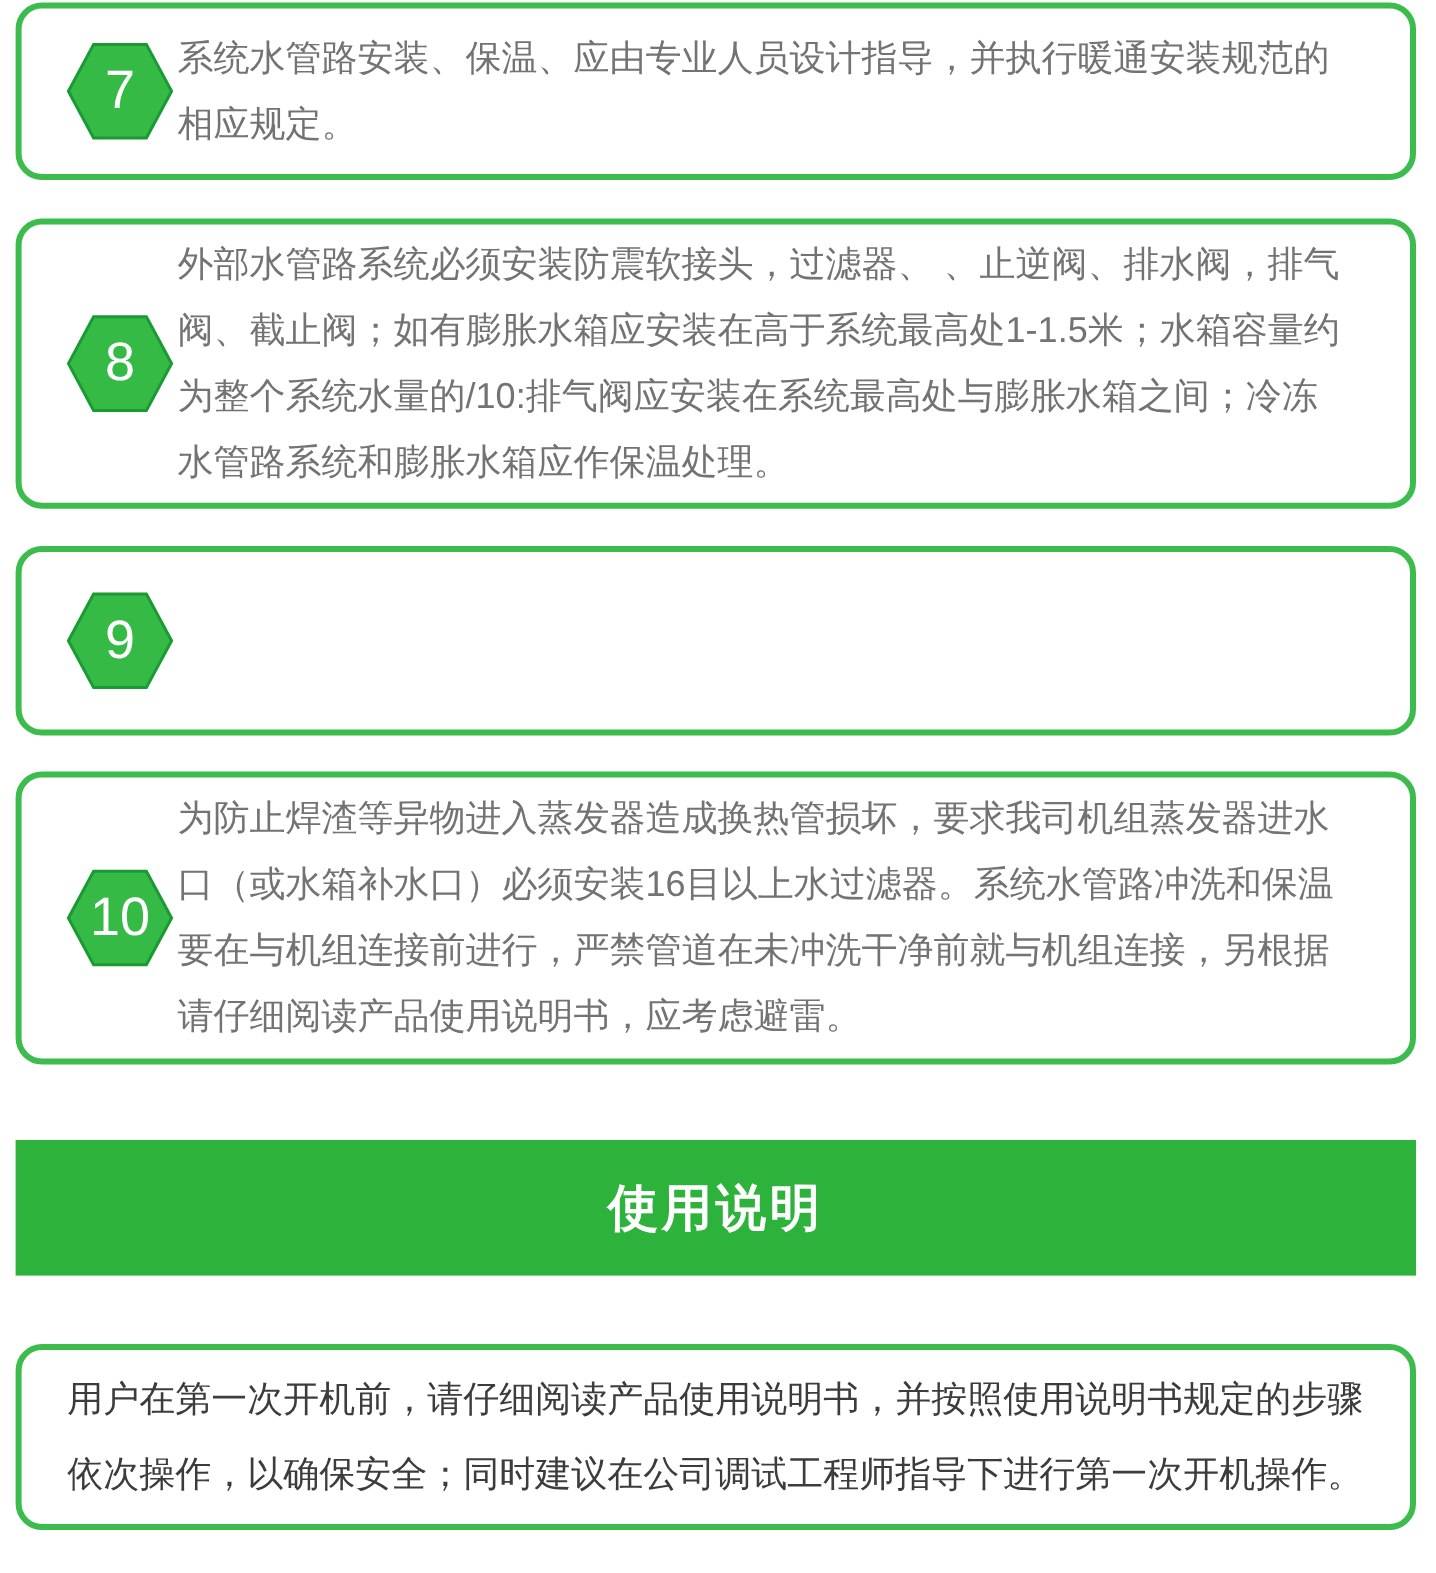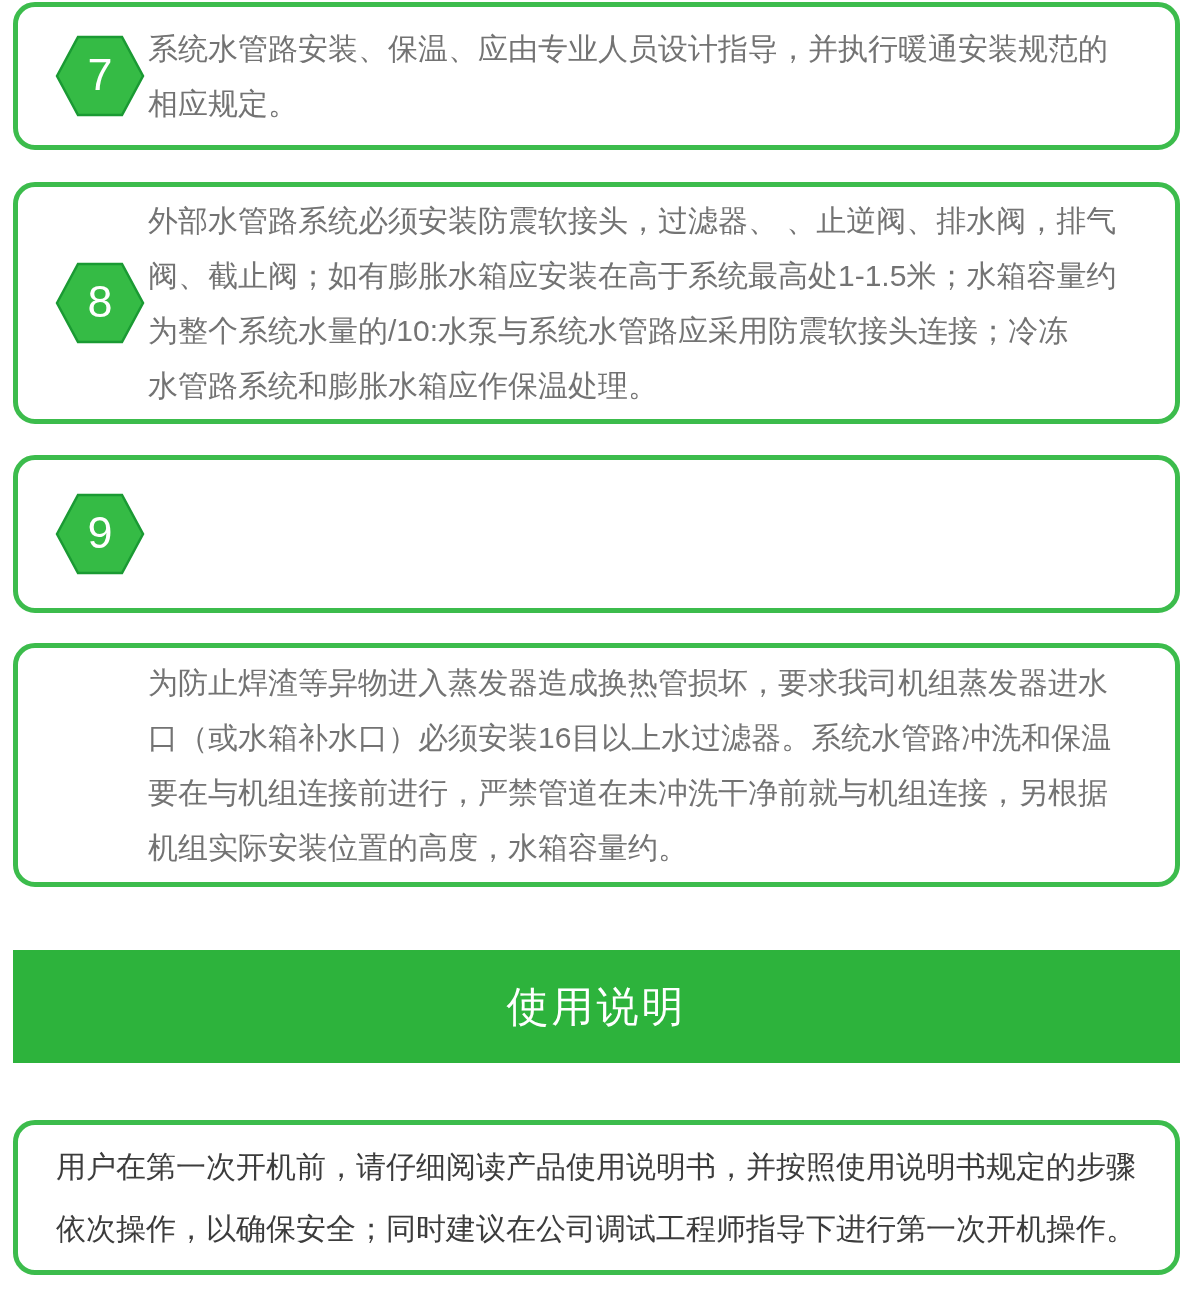--- a/index.html
+++ b/index.html
@@ -64,21 +64,21 @@
     width: 1167px;
     height: 113px;
     background: #2db33c;
     display: flex;
     align-items: center;
     justify-content: center;
   }
   .banner-title {
     color: #ffffff;
     font-size: 42px;
-    font-weight: normal;
+    font-weight: bold;
     letter-spacing: 3px;
   }
   #card-usage { top: 1120px; height: 155px; }
   .usage-text {
     position: absolute;
     left: 38px;
     right: 30px;
     top: 50%;
     transform: translateY(-50%);
     font-size: 30px;
@@ -106,38 +106,44 @@
 
   <div class="card" id="card-8">
     <div class="hex-wrap">
       <svg viewBox="0 0 90 84" xmlns="http://www.w3.org/2000/svg">
         <polygon points="2,42 23,3 67,3 88,42 67,81 23,81" fill="#35bb45" stroke="#1a9a33" stroke-width="2.5"></polygon>
       </svg>
       <div class="hex-num">8</div>
     </div>
     <div class="note-text">外部水管路系统必须安装防震软接头，过滤器、 、止逆阀、排水阀，排气
 阀、截止阀；如有膨胀水箱应安装在高于系统最高处1-1.5米；水箱容量约
-为整个系统水量的/10:水泵与系统水管路应采用防震软接头连接；冷冻
+为整个系统水量的/10:排气阀应安装在系统最高处与膨胀水箱之间；冷冻
 水管路系统和膨胀水箱应作保温处理。</div>
   </div>
 
   <div class="card" id="card-9">
     <div class="hex-wrap">
       <svg viewBox="0 0 90 84" xmlns="http://www.w3.org/2000/svg">
         <polygon points="2,42 23,3 67,3 88,42 67,81 23,81" fill="#35bb45" stroke="#1a9a33" stroke-width="2.5"></polygon>
       </svg>
       <div class="hex-num">9</div>
     </div>
   </div>
 
   <div class="card" id="card-10">
+    <div class="hex-wrap">
+      <svg viewBox="0 0 90 84" xmlns="http://www.w3.org/2000/svg">
+        <polygon points="2,42 23,3 67,3 88,42 67,81 23,81" fill="#35bb45" stroke="#1a9a33" stroke-width="2.5"></polygon>
+      </svg>
+      <div class="hex-num">10</div>
+    </div>
     <div class="note-text">为防止焊渣等异物进入蒸发器造成换热管损坏，要求我司机组蒸发器进水
 口（或水箱补水口）必须安装16目以上水过滤器。系统水管路冲洗和保温
 要在与机组连接前进行，严禁管道在未冲洗干净前就与机组连接，另根据
-机组实际安装位置的高度，水箱容量约。</div>
+请仔细阅读产品使用说明书，应考虑避雷。</div>
   </div>
 
   <div class="banner">
     <div class="banner-title">使用说明</div>
   </div>
 
   <div class="card" id="card-usage">
     <div class="usage-text">用户在第一次开机前，请仔细阅读产品使用说明书，并按照使用说明书规定的步骤
 依次操作，以确保安全；同时建议在公司调试工程师指导下进行第一次开机操作。</div>
   </div>

